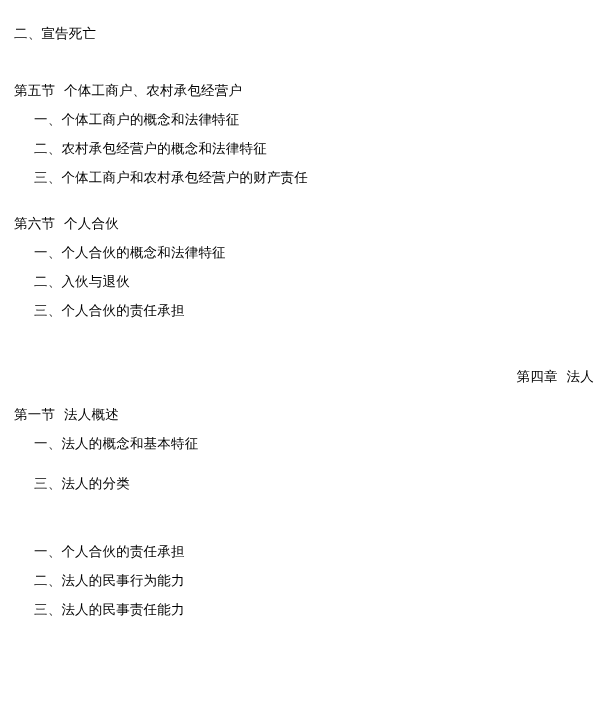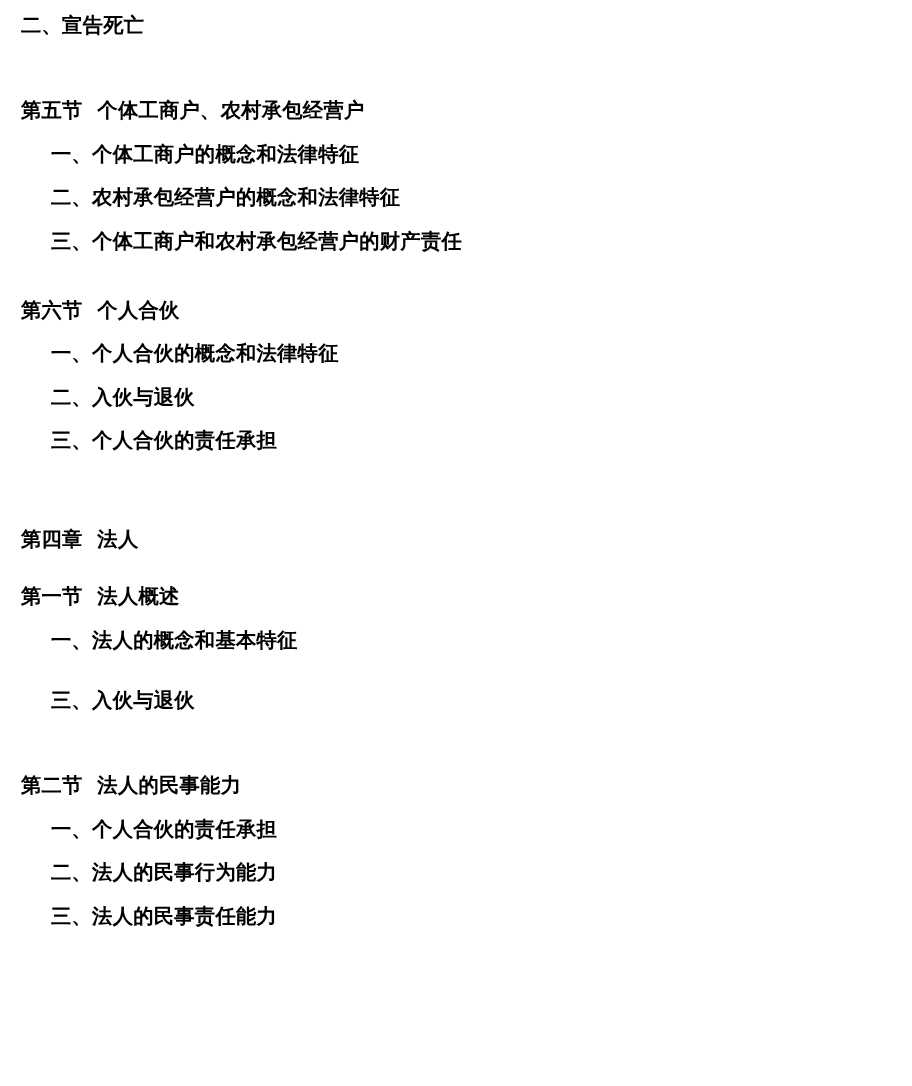--- a/index.html
+++ b/index.html
@@ -12,34 +12,33 @@
     height: 724px;
     font-family: "DejaVu Sans", "Liberation Sans", sans-serif;
     color: #000000;
     overflow: hidden;
   }
   .page {
     position: relative;
     width: 608px;
     height: 724px;
     box-sizing: border-box;
-    padding: 0 14px;
-    font-weight: bold;
+    padding: 16px 14px;
   }
   .line {
     font-size: 13.5px;
     line-height: 18px;
     letter-spacing: 0.2px;
     white-space: pre;
   }
   .gap-sm { height: 11px; }
   .gap-md { height: 20px; }
   .gap-lg { height: 28px; }
   .indent-1 { padding-left: 20px; }
-  .center { text-align: left; }
+  .center { text-align: right; }
   .top-pad { height: 8px; }
 </style>
 </head>
 <body>
 
 <div class="page">
 
   <div class="top-pad"></div>
 
   <div class="line">二、宣告死亡</div>
@@ -76,25 +75,24 @@
   <div class="gap-md"></div>
 
   <div class="line">第一节  法人概述</div>
   <div class="gap-sm"></div>
 
   <div class="line indent-1">一、法人的概念和基本特征</div>
   <div class="gap-sm"></div>
 
   <div class="gap-sm"></div>
 
-  <div class="line indent-1">三、入伙与退伙</div>
+  <div class="line indent-1">三、法人的分类</div>
   <div class="gap-lg"></div>
   <div class="gap-sm"></div>
 
-  <div class="line">第二节  法人的民事能力</div>
   <div class="gap-sm"></div>
 
   <div class="line indent-1">一、个人合伙的责任承担</div>
   <div class="gap-sm"></div>
 
   <div class="line indent-1">二、法人的民事行为能力</div>
   <div class="gap-sm"></div>
 
   <div class="line indent-1">三、法人的民事责任能力</div>
 

